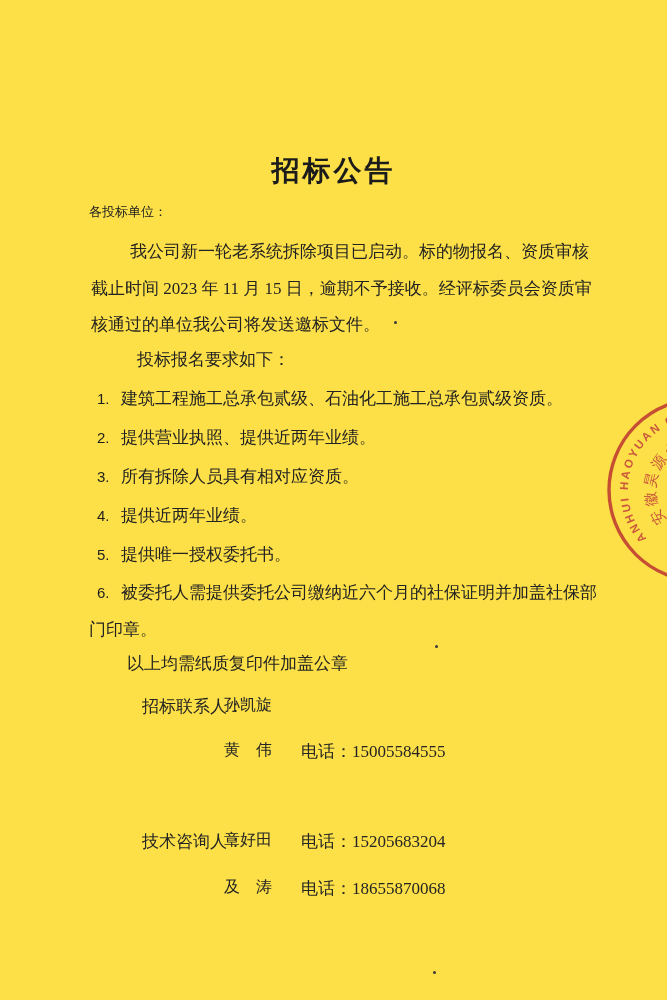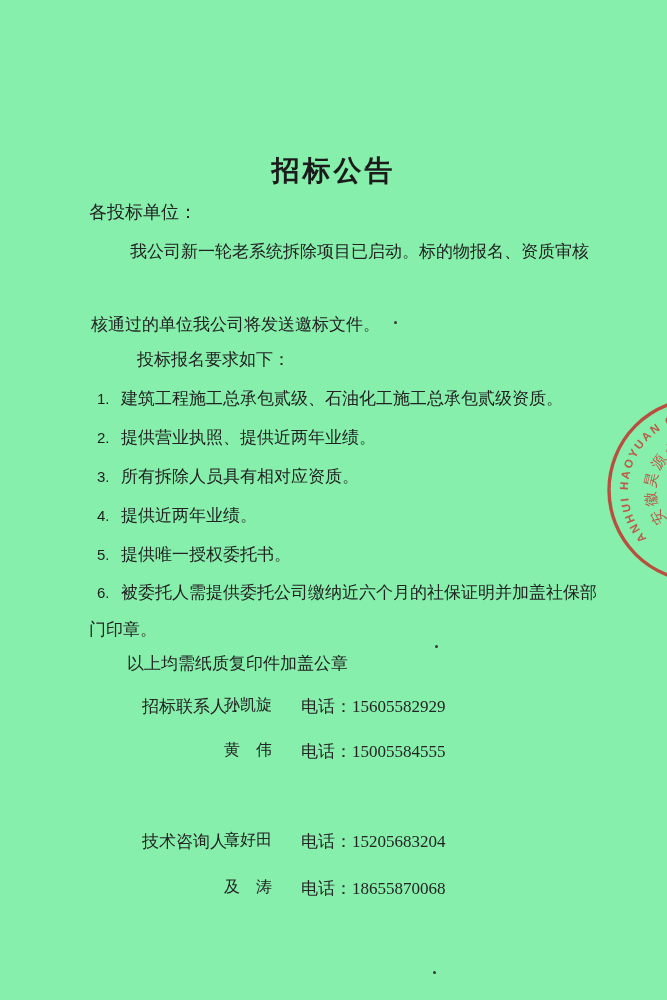--- a/index.html
+++ b/index.html
@@ -1,35 +1,35 @@
 <!DOCTYPE html>
 <html><head>
 <meta charset="utf-8">
 <style>
   html,body{margin:0;padding:0;background:#e8e8e8;}
   .page{
     position:relative;
     width:667px;height:1000px;
     margin:0 auto;
-    background:#86efac;
+    background:#fde047;
     overflow:hidden;
     font-family:"Liberation Serif","DejaVu Serif",serif;
     color:#242424;
   }
   .title{
     position:absolute;left:0;right:0;top:152px;
     margin:0;text-align:center;
     font-size:28px;font-weight:600;letter-spacing:3px;
     color:#1b1b1b;
   }
   .line{
     position:absolute;white-space:nowrap;
     font-size:17px;line-height:24px;color:#222;
   }
-  .salutation{left:89px;top:200px;font-size:18px;}
+  .salutation{left:89px;top:200px;font-size:13px;}
   .indent1{left:130px;font-family:Liberation Serif, serif;}
   .flush{left:91px;}
   .req-head{left:137px;top:348px;}
   .item{left:97px;}
   .item .num{
     display:inline-block;width:24px;
     font-family:"Liberation Sans","DejaVu Sans",sans-serif;
     font-size:15px;color:#1e1e1e;
   }
   .crow{position:absolute;left:12px;top:0;width:100%;height:26px;}
@@ -47,20 +47,21 @@
 </head>
 <body>
 
 <div class="page">
 
   <h1 class="title">招标公告</h1>
 
   <div class="line salutation">各投标单位：</div>
 
   <div class="line indent1" style="top:240px">我公司新一轮老系统拆除项目已启动。标的物报名、资质审核</div>
+  <div class="line flush" style="top:277px">截止时间 2023 年 11 月 15 日，逾期不予接收。经评标委员会资质审</div>
   <div class="line req-head">投标报名要求如下：</div>
 
   <div class="line flush" style="top:313px">核通过的单位我公司将发送邀标文件。</div>
 
   <div class="line item" style="top:387px">
     <span class="num">1.</span><span>建筑工程施工总承包贰级、石油化工施工总承包贰级资质。</span>
   </div>
   <div class="line item" style="top:426px">
     <span class="num">2.</span><span>提供营业执照、提供近两年业绩。</span>
   </div>
@@ -76,21 +77,20 @@
   <div class="line item" style="top:581px">
     <span class="num">6.</span><span>被委托人需提供委托公司缴纳近六个月的社保证明并加盖社保部</span>
   </div>
   <div class="line" style="left:89px;top:618px">门印章。</div>
 
   <div class="line" style="left:127px;top:652px">以上均需纸质复印件加盖公章</div>
 
   <div class="crow" style="top:695px">
     <span class="c-label">招标联系人：</span>
     <span class="c-name">孙凯旋</span>
-    <span class="c-phone"><span>电话：</span><span>15605582929</span></span>
   </div>
   <div class="crow" style="top:740px">
     <span class="c-label"></span>
     <span class="c-name">黄　伟</span>
     <span class="c-phone"><span>电话：</span><span>15005584555</span></span>
   </div>
   <div class="crow" style="top:830px">
     <span class="c-label">技术咨询人：</span>
     <span class="c-name">章好田</span>
     <span class="c-phone"><span>电话：</span><span>15205683204</span></span>

